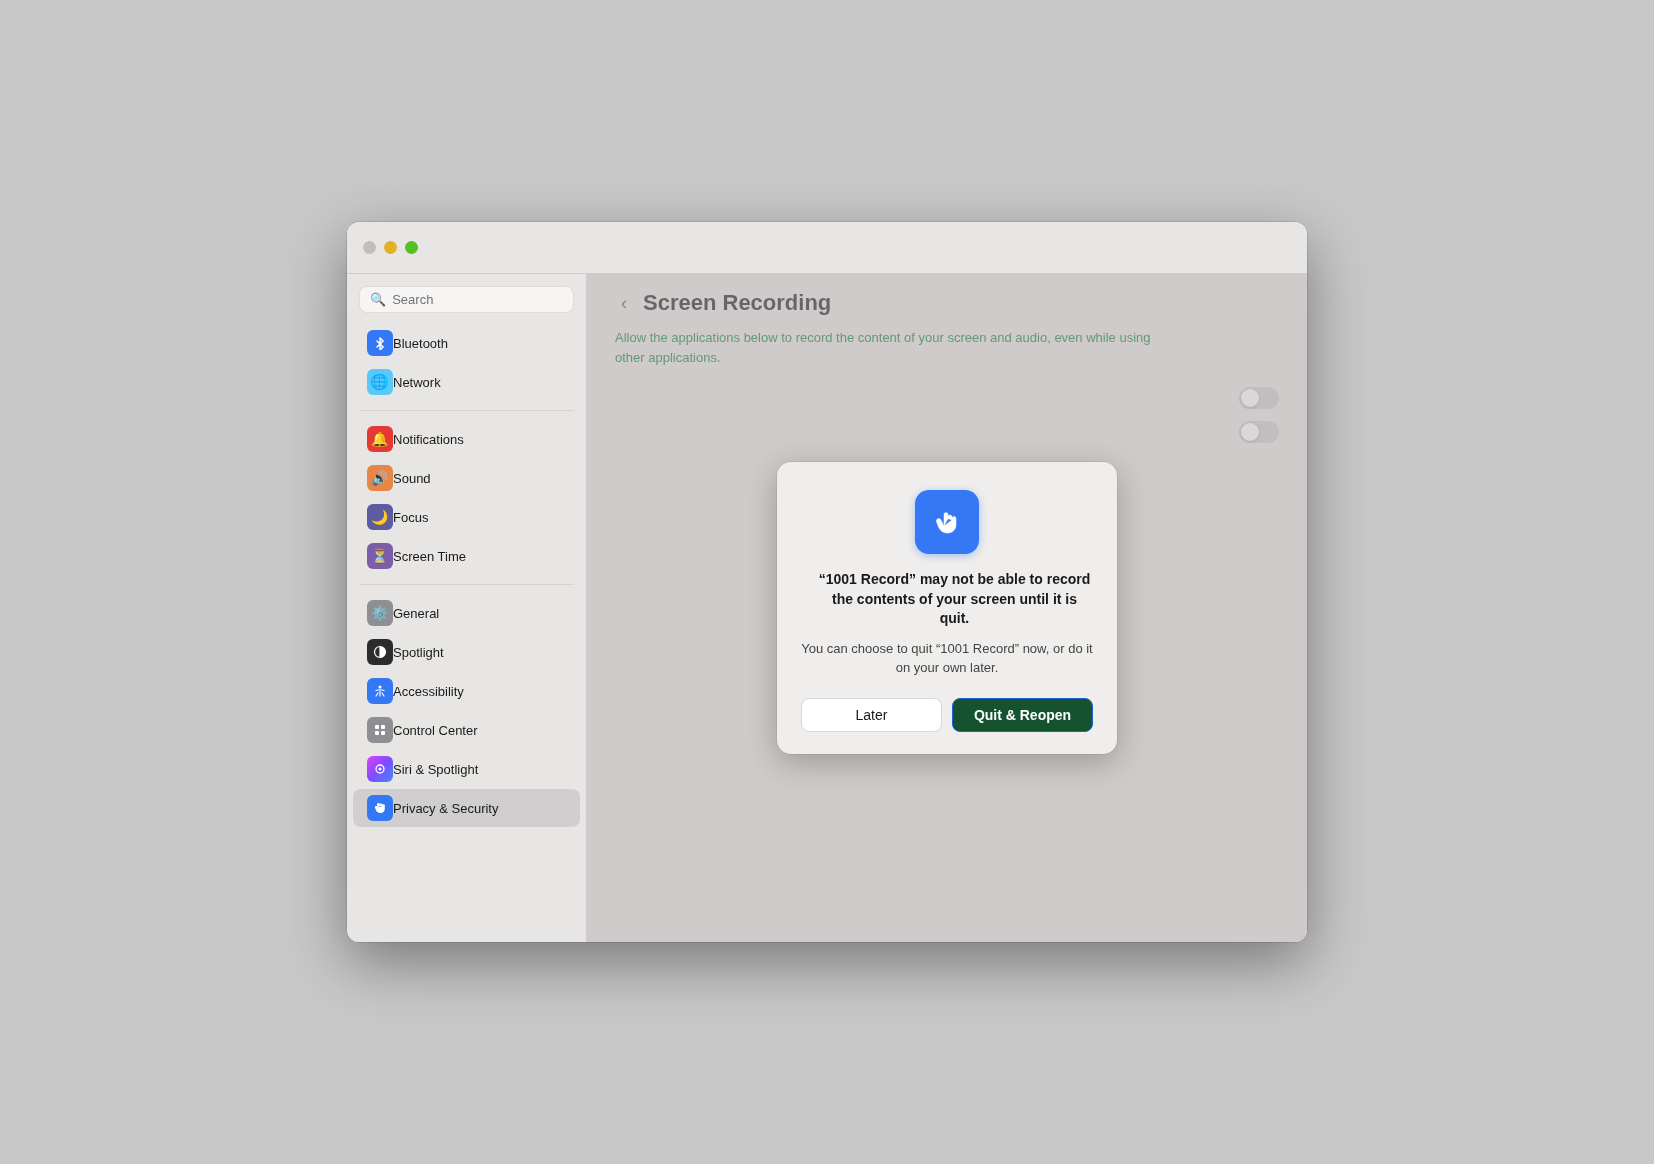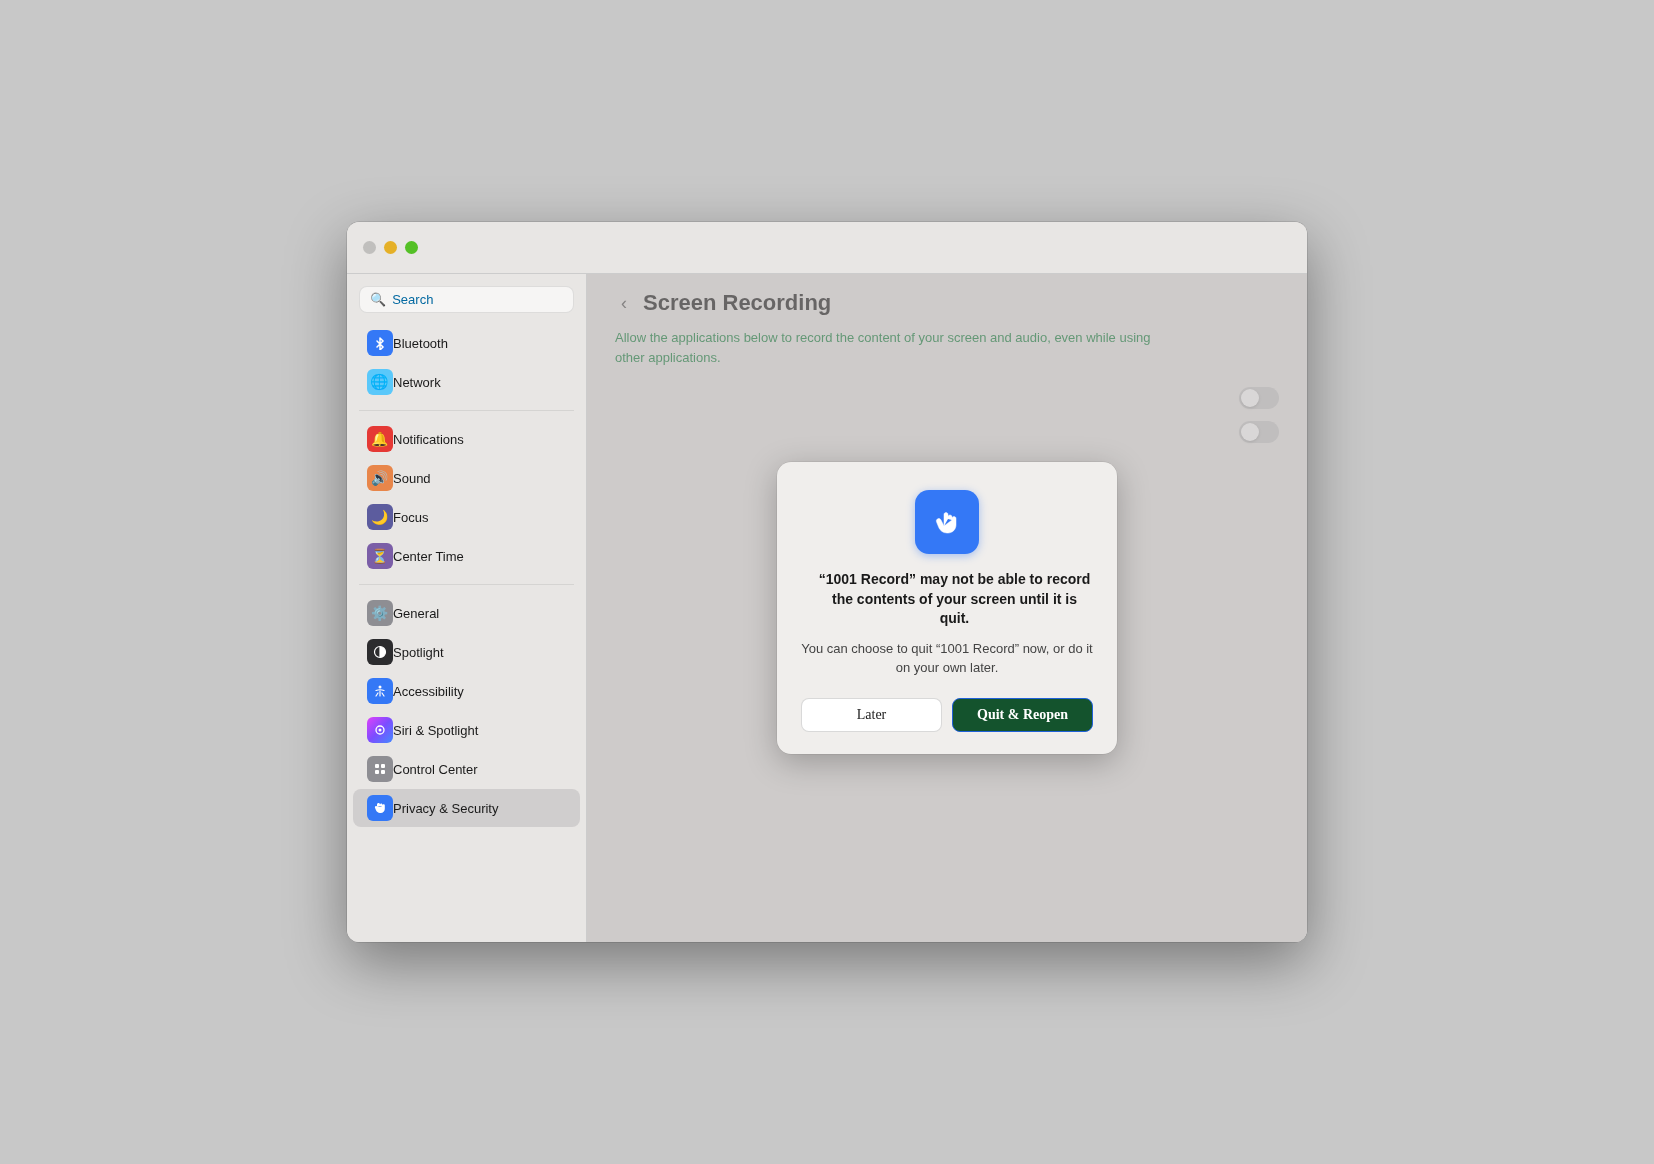--- a/index.html
+++ b/index.html
@@ -86,21 +86,21 @@
       gap: 6px;
       border: 1px solid rgba(0,0,0,0.1);
     }
 
     .search-icon-svg {
       color: #888;
       font-size: 13px;
     }
 
     .search-placeholder {
-      color: #0369a1;
+      color: #737373;
       font-size: 13px;
     }
 
     .sidebar-section {
       padding: 2px 0;
     }
 
     .sidebar-separator {
       height: 1px;
       background: rgba(0,0,0,0.08);
@@ -283,21 +283,20 @@
     }
 
     .dialog-btn {
       flex: 1;
       padding: 8px 16px;
       border-radius: 8px;
       font-size: 14px;
       font-weight: 500;
       cursor: pointer;
       border: 1px solid rgba(0,0,0,0.15);
-      font-family: Liberation Serif, serif;
     }
 
     .btn-later {
       background: white;
       color: #1a1a1a;
     }
 
     .btn-quit {
       background: #14532d;
       color: white;
@@ -353,21 +352,21 @@
         <div class="sidebar-item">
           <div class="sidebar-icon icon-orange" style="font-size:14px;">🔊</div>
           <span>Sound</span>
         </div>
         <div class="sidebar-item">
           <div class="sidebar-icon icon-purple-dark" style="font-size:14px;">🌙</div>
           <span>Focus</span>
         </div>
         <div class="sidebar-item">
           <div class="sidebar-icon icon-purple" style="font-size:14px;">⏳</div>
-          <span>Center Time</span>
+          <span>Screen Time</span>
         </div>
       </div>
 
       <div class="sidebar-separator"></div>
 
       <div class="sidebar-section">
         <div class="sidebar-item">
           <div class="sidebar-icon icon-gray" style="font-size:14px;">⚙️</div>
           <span>General</span>
         </div>
@@ -382,41 +381,41 @@
           <span>Spotlight</span>
         </div>
         <div class="sidebar-item">
           <div class="sidebar-icon icon-blue">
             <svg width="14" height="14" viewBox="0 0 14 14" fill="none">
               <circle cx="7" cy="3" r="1.5" fill="white"></circle>
               <path d="M3 6.5 Q7 5 11 6.5 M7 7 L7 12 M5 9 L3 12 M9 9 L11 12" stroke="white" stroke-width="1.2" stroke-linecap="round"></path>
             </svg>
           </div>
           <span>Accessibility</span>
-        </div>
-        <div class="sidebar-item">
-          <div class="sidebar-icon icon-gradient">
-            <svg width="14" height="14" viewBox="0 0 14 14">
-              <circle cx="7" cy="7" r="4" fill="none" stroke="white" stroke-width="1.3"></circle>
-              <circle cx="7" cy="7" r="1.5" fill="white"></circle>
-            </svg>
-          </div>
-          <span>Siri &amp; Spotlight</span>
         </div>
         <div class="sidebar-item">
           <div class="sidebar-icon icon-gray">
             <svg width="14" height="14" viewBox="0 0 14 14" fill="none">
               <rect x="2" y="2" width="4" height="4" rx="1" fill="white"></rect>
               <rect x="8" y="2" width="4" height="4" rx="1" fill="white"></rect>
               <rect x="2" y="8" width="4" height="4" rx="1" fill="white"></rect>
               <rect x="8" y="8" width="4" height="4" rx="1" fill="white"></rect>
             </svg>
           </div>
           <span>Control Center</span>
         </div>
+        <div class="sidebar-item">
+          <div class="sidebar-icon icon-gradient">
+            <svg width="14" height="14" viewBox="0 0 14 14">
+              <circle cx="7" cy="7" r="4" fill="none" stroke="white" stroke-width="1.3"></circle>
+              <circle cx="7" cy="7" r="1.5" fill="white"></circle>
+            </svg>
+          </div>
+          <span>Siri &amp; Spotlight</span>
+        </div>
         <div class="sidebar-item active">
           <div class="sidebar-icon icon-blue-hand">
             <svg width="14" height="14" viewBox="0 0 14 14" fill="none">
               <path d="M4 6 L4 3.5 C4 2.67 4.67 2 5.5 2 C6.33 2 7 2.67 7 3.5 L7 5 M7 5 L7 3.8 C7 3.08 7.56 2.5 8.25 2.5 C8.94 2.5 9.5 3.08 9.5 3.8 L9.5 5.5 M9.5 5.5 L9.5 4.5 C9.5 3.83 10 3.3 10.65 3.3 C11.3 3.3 11.8 3.83 11.8 4.5 L11.8 8 C11.8 10.2 10 12 7.8 12 L7 12 C5.1 12 3.5 10.8 2.9 9.1 L2 6.8 C1.7 6.1 2.1 5.3 2.8 5.1 C3.4 4.9 4.1 5.2 4.3 5.8 L4 6 Z" fill="white"></path>
             </svg>
           </div>
           <span>Privacy &amp; Security</span>
         </div>
       </div>
     </div>

